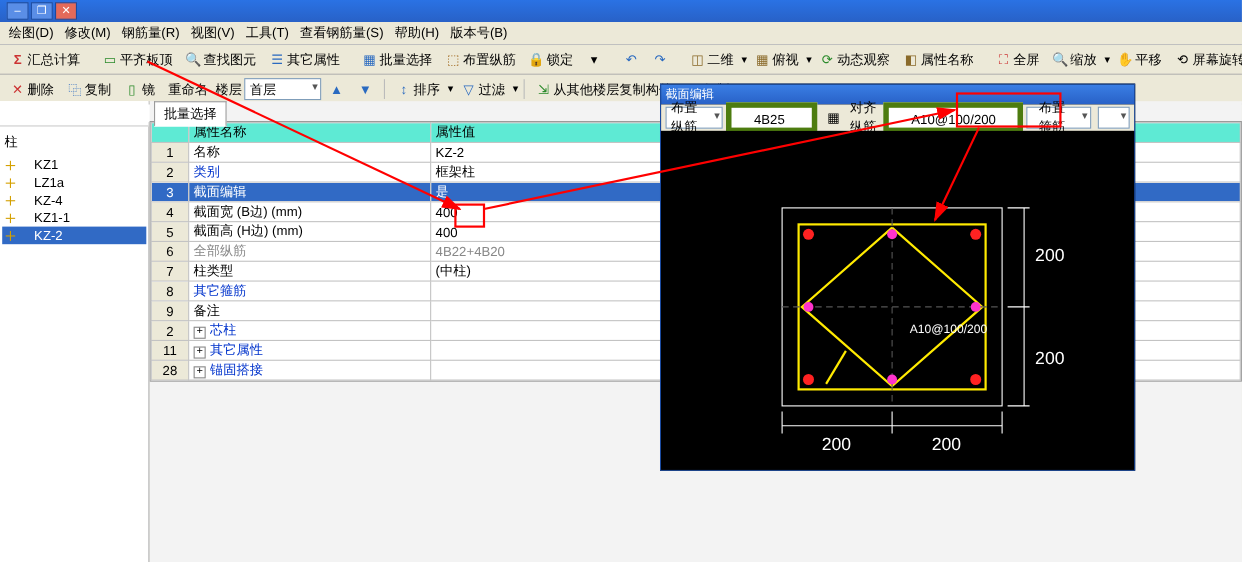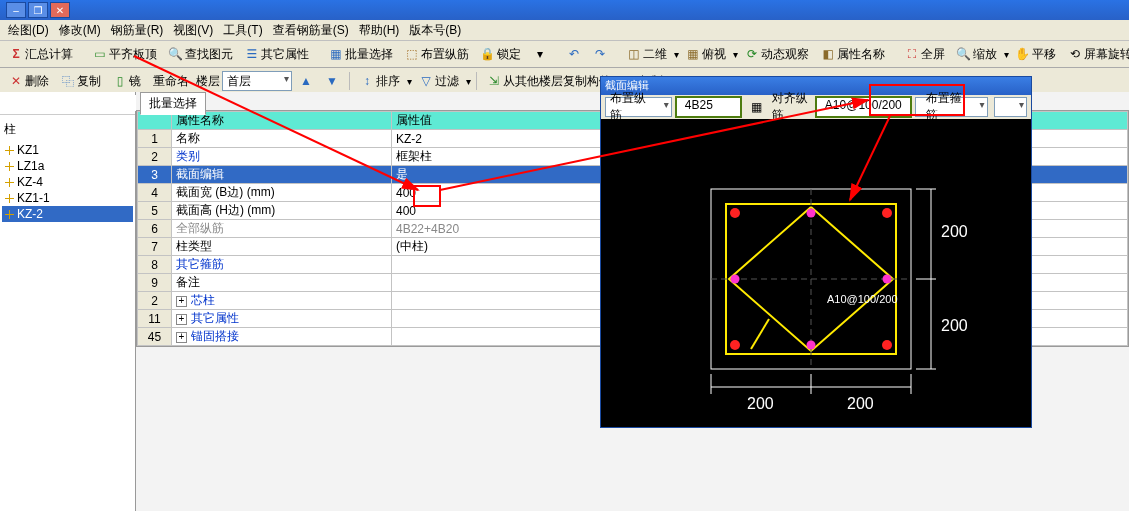--- a/index.html
+++ b/index.html
@@ -65,43 +65,43 @@
   .sep{width:1px;height:18px;background:#bbb;margin:0 3px;}
   .combo{
     height:18px;border:1px solid #7f9db9;background:#fff;
     padding:0 14px 0 4px;display:inline-flex;align-items:center;
     position:relative;font-size:12px;
   }
   .combo::after{
     content:"▾";position:absolute;right:2px;top:1px;color:#555;font-size:10px;
   }
   .edit{
-    height:18px;border:2px solid #4d7c0f;background:#fff;
-    padding:0 8px;display:inline-flex;align-items:flex-start;font-size:12px;
+    height:18px;border:5px solid #4d7c0f;background:#fff;
+    padding:0 20px;display:inline-flex;align-items:flex-end;font-size:12px;
   }
   
   .main{
     position:absolute;top:92px;bottom:0;left:0;right:0;
     display:flex;
   }
   .tree-pane{
     width:135px;
     background:#fff;
     border-right:1px solid #999;
     display:flex;flex-direction:column;
   }
   .tree-search{
     height:22px;border-bottom:1px solid #ccc;
     display:flex;align-items:center;padding:0 4px;background:#fff;
   }
   .tree-search input{flex:1;border:none;outline:none;font-size:12px;}
   .tree-list{flex:1;padding:4px 2px;}
   .tree-header{font-weight:400;padding:2px 2px 4px;}
   .tree-item{
-    display:flex;align-items:center;padding:1px 2px;gap:3px;
+    display:flex;align-items:center;padding:1px 2px;gap:17px;
   }
   .tree-item.sel{background:#316ac5;color:#fff;}
   .bullet{width:10px;height:10px;display:inline-flex;align-items:center;justify-content:center;}
   .bullet svg{display:block;}
   
   .center{
     flex:1;
     background:#f3f3f3;
     position:relative;
   }
@@ -443,21 +443,21 @@
               <td class="rownum">2</td>
               <td class="blue"><span class="expander">+</span>芯柱</td>
               <td class=""></td>
             </tr>
             <tr>
               <td class="rownum">11</td>
               <td class="blue"><span class="expander">+</span>其它属性</td>
               <td class=""></td>
             </tr>
             <tr>
-              <td class="rownum">45</td>
+              <td class="rownum">28</td>
               <td class="blue"><span class="expander">+</span>锚固搭接</td>
               <td class=""></td>
             </tr>
           </tbody>
       </table>
     </div>
   </div>
 </div>
 
 <div class="editor">

